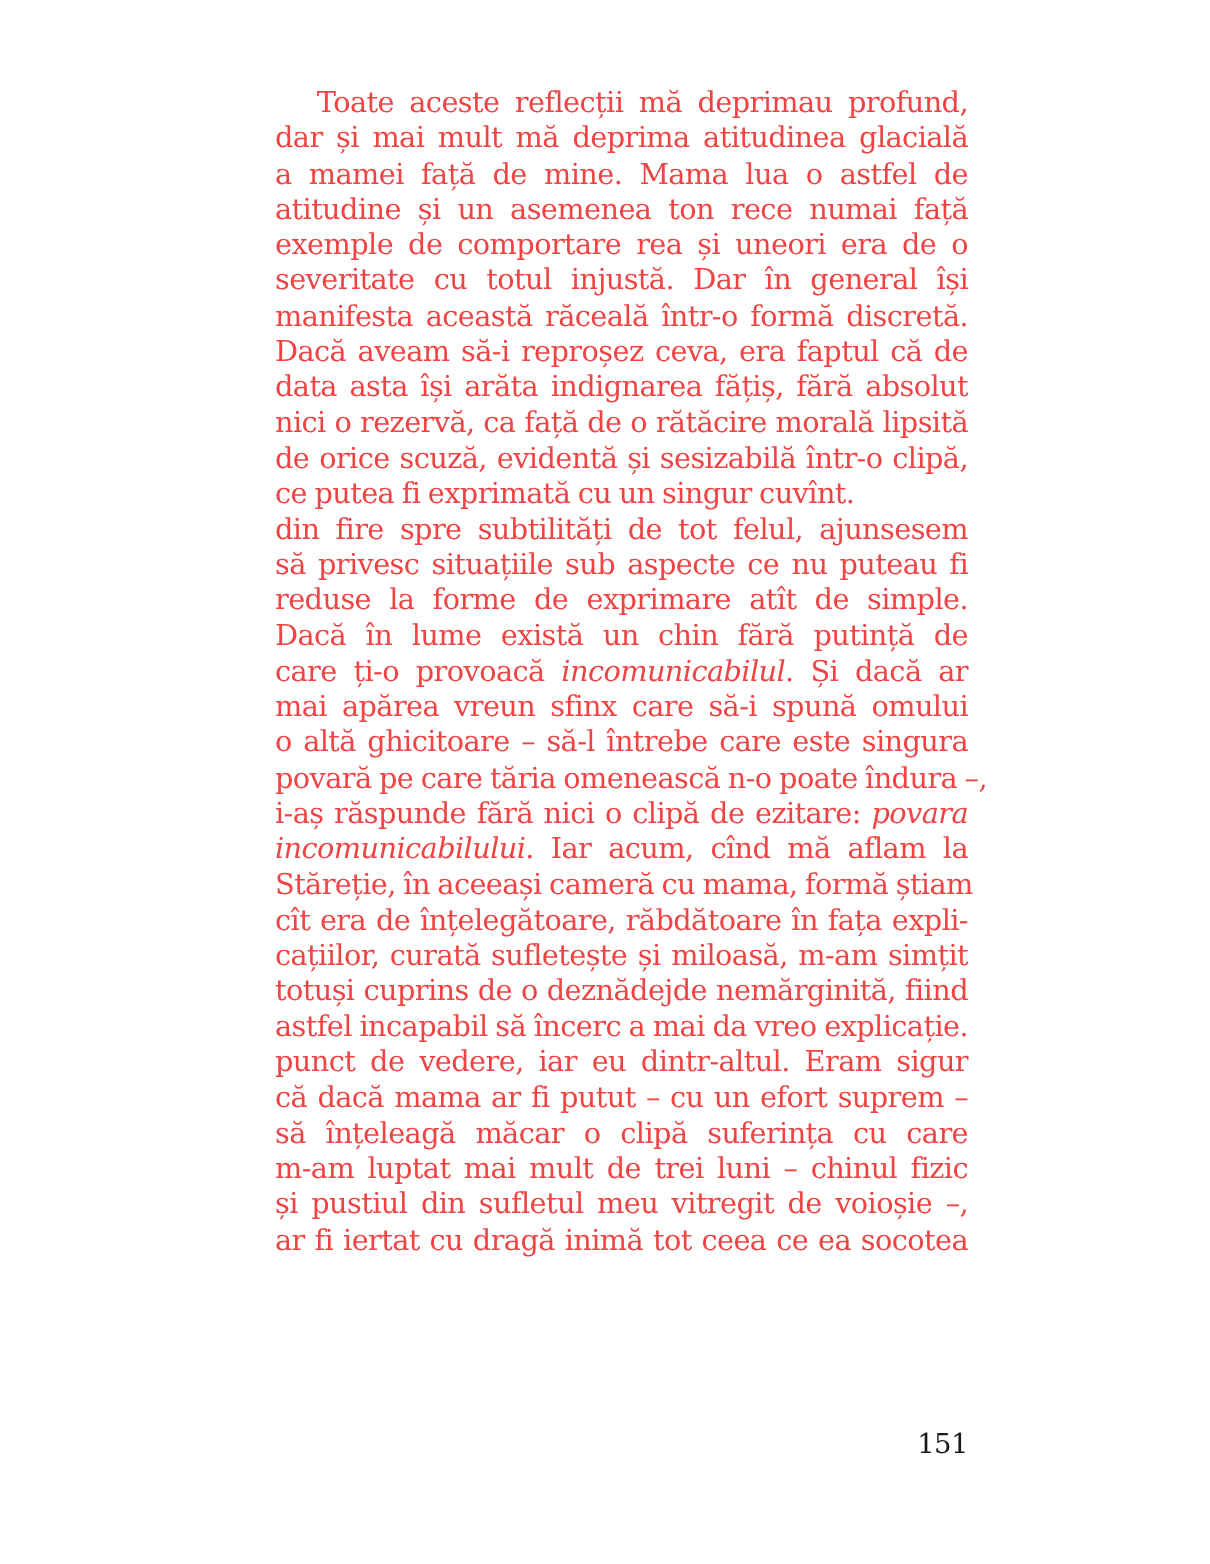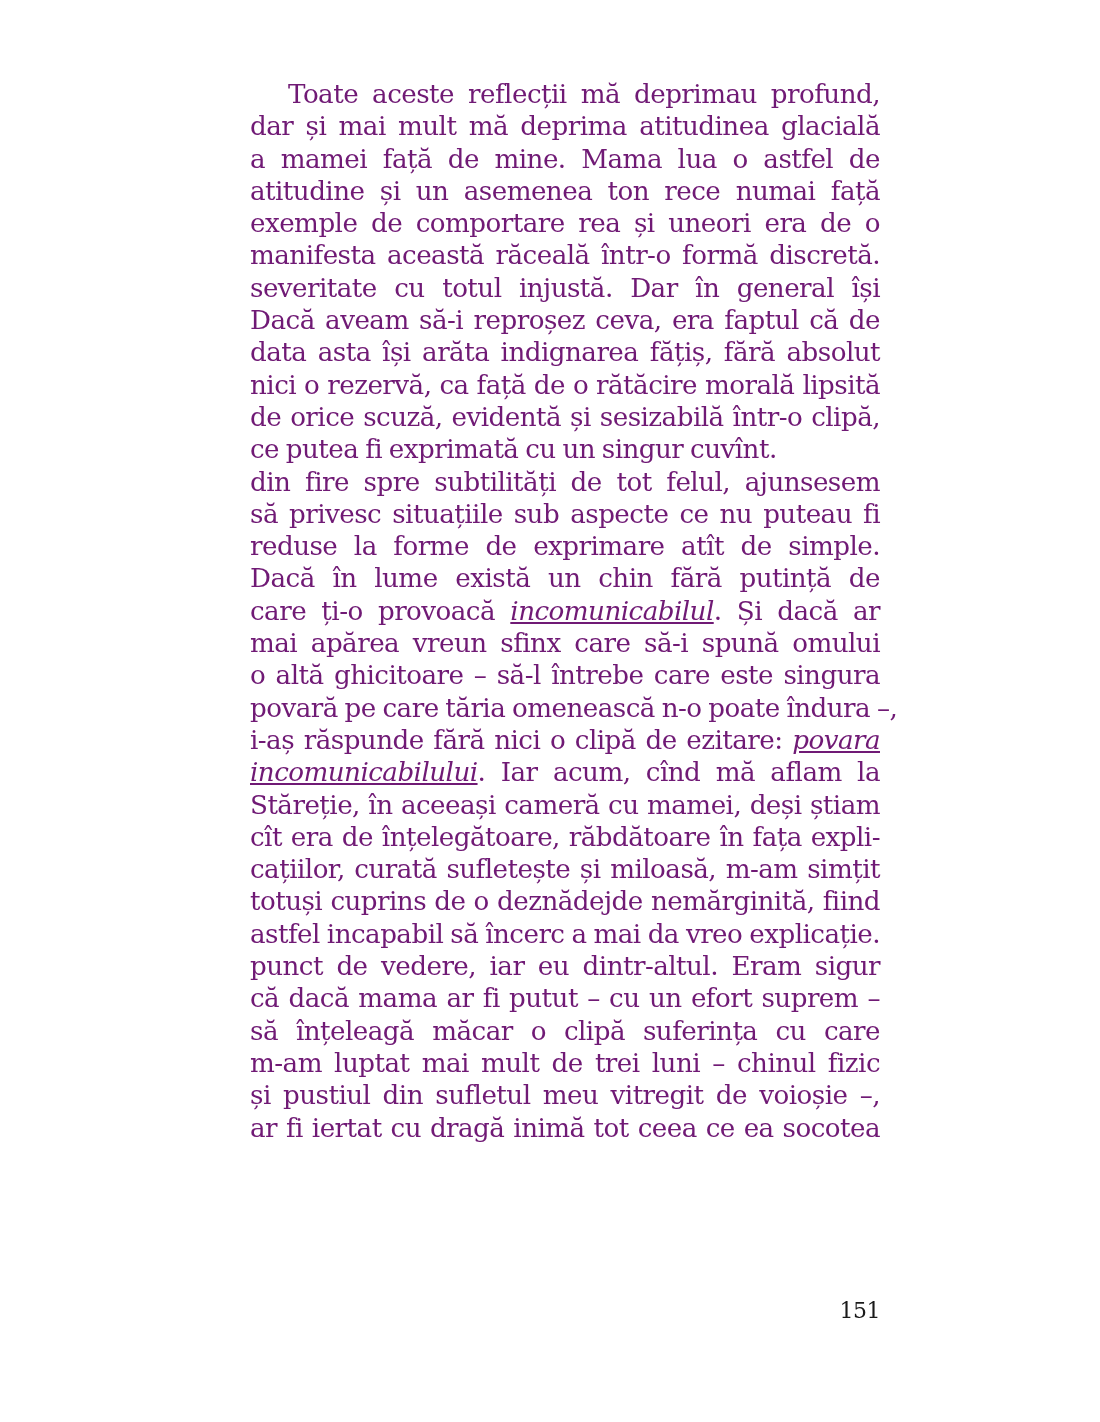--- a/index.html
+++ b/index.html
@@ -21,82 +21,81 @@
       background: #ffffff;
     }
     .text-block {
       position: absolute;
       left: 250px;
       top: 78px;
       width: 630px;
       font-family: "DejaVu Serif", "Liberation Serif", serif;
       font-size: 26.2px;
       line-height: 32.3px;
-      color: #701a75;
+      color: #ef4444;
     }
     .line {
       display: block;
       white-space: nowrap;
       text-align: justify;
       text-align-last: justify;
       height: 32.3px;
       letter-spacing: -0.55px;
       word-spacing: -1px;
     }
     .line.last {
       text-align-last: left;
     }
     .line.indent {
       padding-left: 38px;
     }
     .line span.it {
       font-style: italic;
-      text-decoration: underline;
     }
     .page-number {
       position: absolute;
       right: 220px;
       top: 1298px;
       font-family: "DejaVu Serif", "Liberation Serif", serif;
-      font-size: 22px;
+      font-size: 25px;
       color: #1a1a1a;
       letter-spacing: -0.5px;
     }
   </style>
 </head>
 <body>
 
 <div class="page">
   <div class="text-block" id="text-block">
       <div>
         <span class="line indent"><span>Toate aceste reflecții mă deprimau profund,</span></span>
         <span class="line"><span>dar și mai mult mă deprima atitudinea glacială</span></span>
         <span class="line"><span>a mamei față de mine. Mama lua o astfel de</span></span>
         <span class="line"><span>atitudine și un asemenea ton rece numai față</span></span>
         <span class="line"><span>exemple de comportare rea și uneori era de o</span></span>
+        <span class="line"><span>severitate cu totul injustă. Dar în general își</span></span>
         <span class="line"><span>manifesta această răceală într-o formă discretă.</span></span>
-        <span class="line"><span>severitate cu totul injustă. Dar în general își</span></span>
         <span class="line"><span>Dacă aveam să-i reproșez ceva, era faptul că de</span></span>
         <span class="line"><span>data asta își arăta indignarea fățiș, fără absolut</span></span>
         <span class="line"><span>nici o rezervă, ca față de o rătăcire morală lipsită</span></span>
         <span class="line"><span>de orice scuză, evidentă și sesizabilă într-o clipă,</span></span>
         <span class="line last"><span>ce putea fi exprimată cu un singur cuvînt.</span></span>
       </div>
       <div>
         <span class="line"><span>din fire spre subtilități de tot felul, ajunsesem</span></span>
         <span class="line"><span>să privesc situațiile sub aspecte ce nu puteau fi</span></span>
         <span class="line"><span>reduse la forme de exprimare atît de simple.</span></span>
         <span class="line"><span>Dacă în lume există un chin fără putință de</span></span>
         <span class="line"><span>care ți-o provoacă </span><span class="it">incomunicabilul</span><span>. Și dacă ar</span></span>
         <span class="line"><span>mai apărea vreun sfinx care să-i spună omului</span></span>
         <span class="line"><span>o altă ghicitoare – să-l întrebe care este singura</span></span>
         <span class="line"><span>povară pe care tăria omenească n-o poate îndura –,</span></span>
         <span class="line"><span>i-aș răspunde fără nici o clipă de ezitare: </span><span class="it">povara</span></span>
         <span class="line"><span class="it">incomunicabilului</span><span>. Iar acum, cînd mă aflam la</span></span>
-        <span class="line"><span>Stăreție, în aceeași cameră cu mamei, deși știam</span></span>
+        <span class="line"><span>Stăreție, în aceeași cameră cu mama, formă știam</span></span>
         <span class="line"><span>cît era de înțelegătoare, răbdătoare în fața expli-</span></span>
         <span class="line"><span>cațiilor, curată sufletește și miloasă, m-am simțit</span></span>
         <span class="line"><span>totuși cuprins de o deznădejde nemărginită, fiind</span></span>
         <span class="line"><span>astfel incapabil să încerc a mai da vreo explicație.</span></span>
         <span class="line"><span>punct de vedere, iar eu dintr-altul. Eram sigur</span></span>
         <span class="line"><span>că dacă mama ar fi putut – cu un efort suprem –</span></span>
         <span class="line"><span>să înțeleagă măcar o clipă suferința cu care</span></span>
         <span class="line"><span>m-am luptat mai mult de trei luni – chinul fizic</span></span>
         <span class="line"><span>și pustiul din sufletul meu vitregit de voioșie –,</span></span>
         <span class="line"><span>ar fi iertat cu dragă inimă tot ceea ce ea socotea</span></span>

